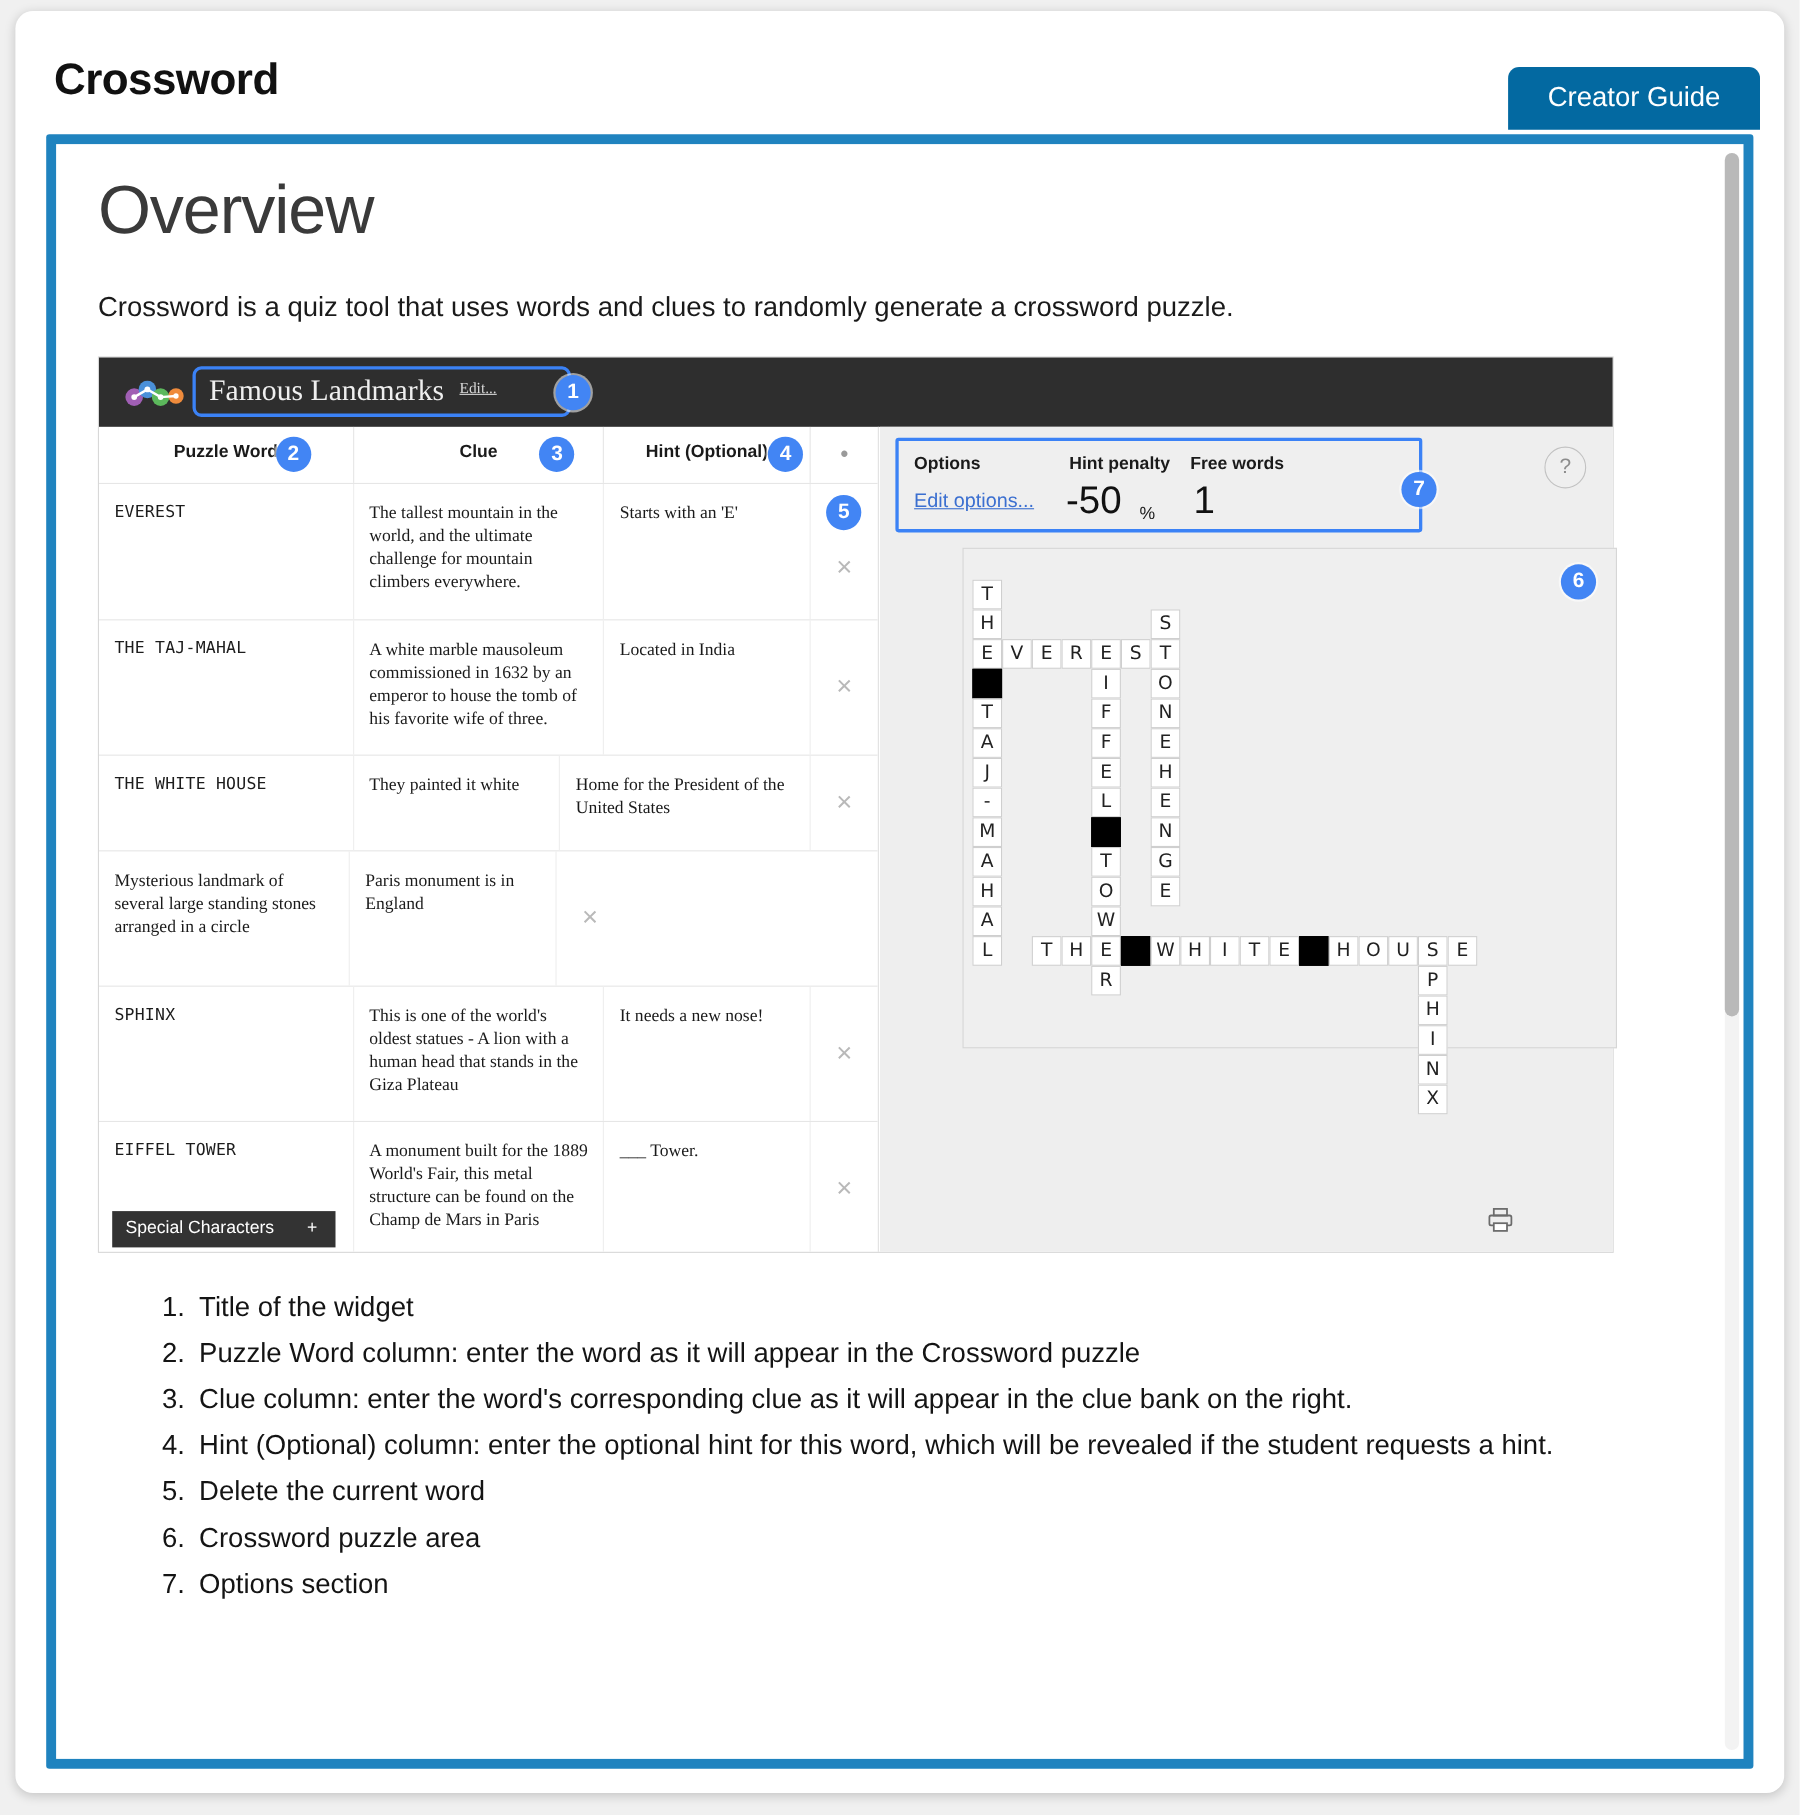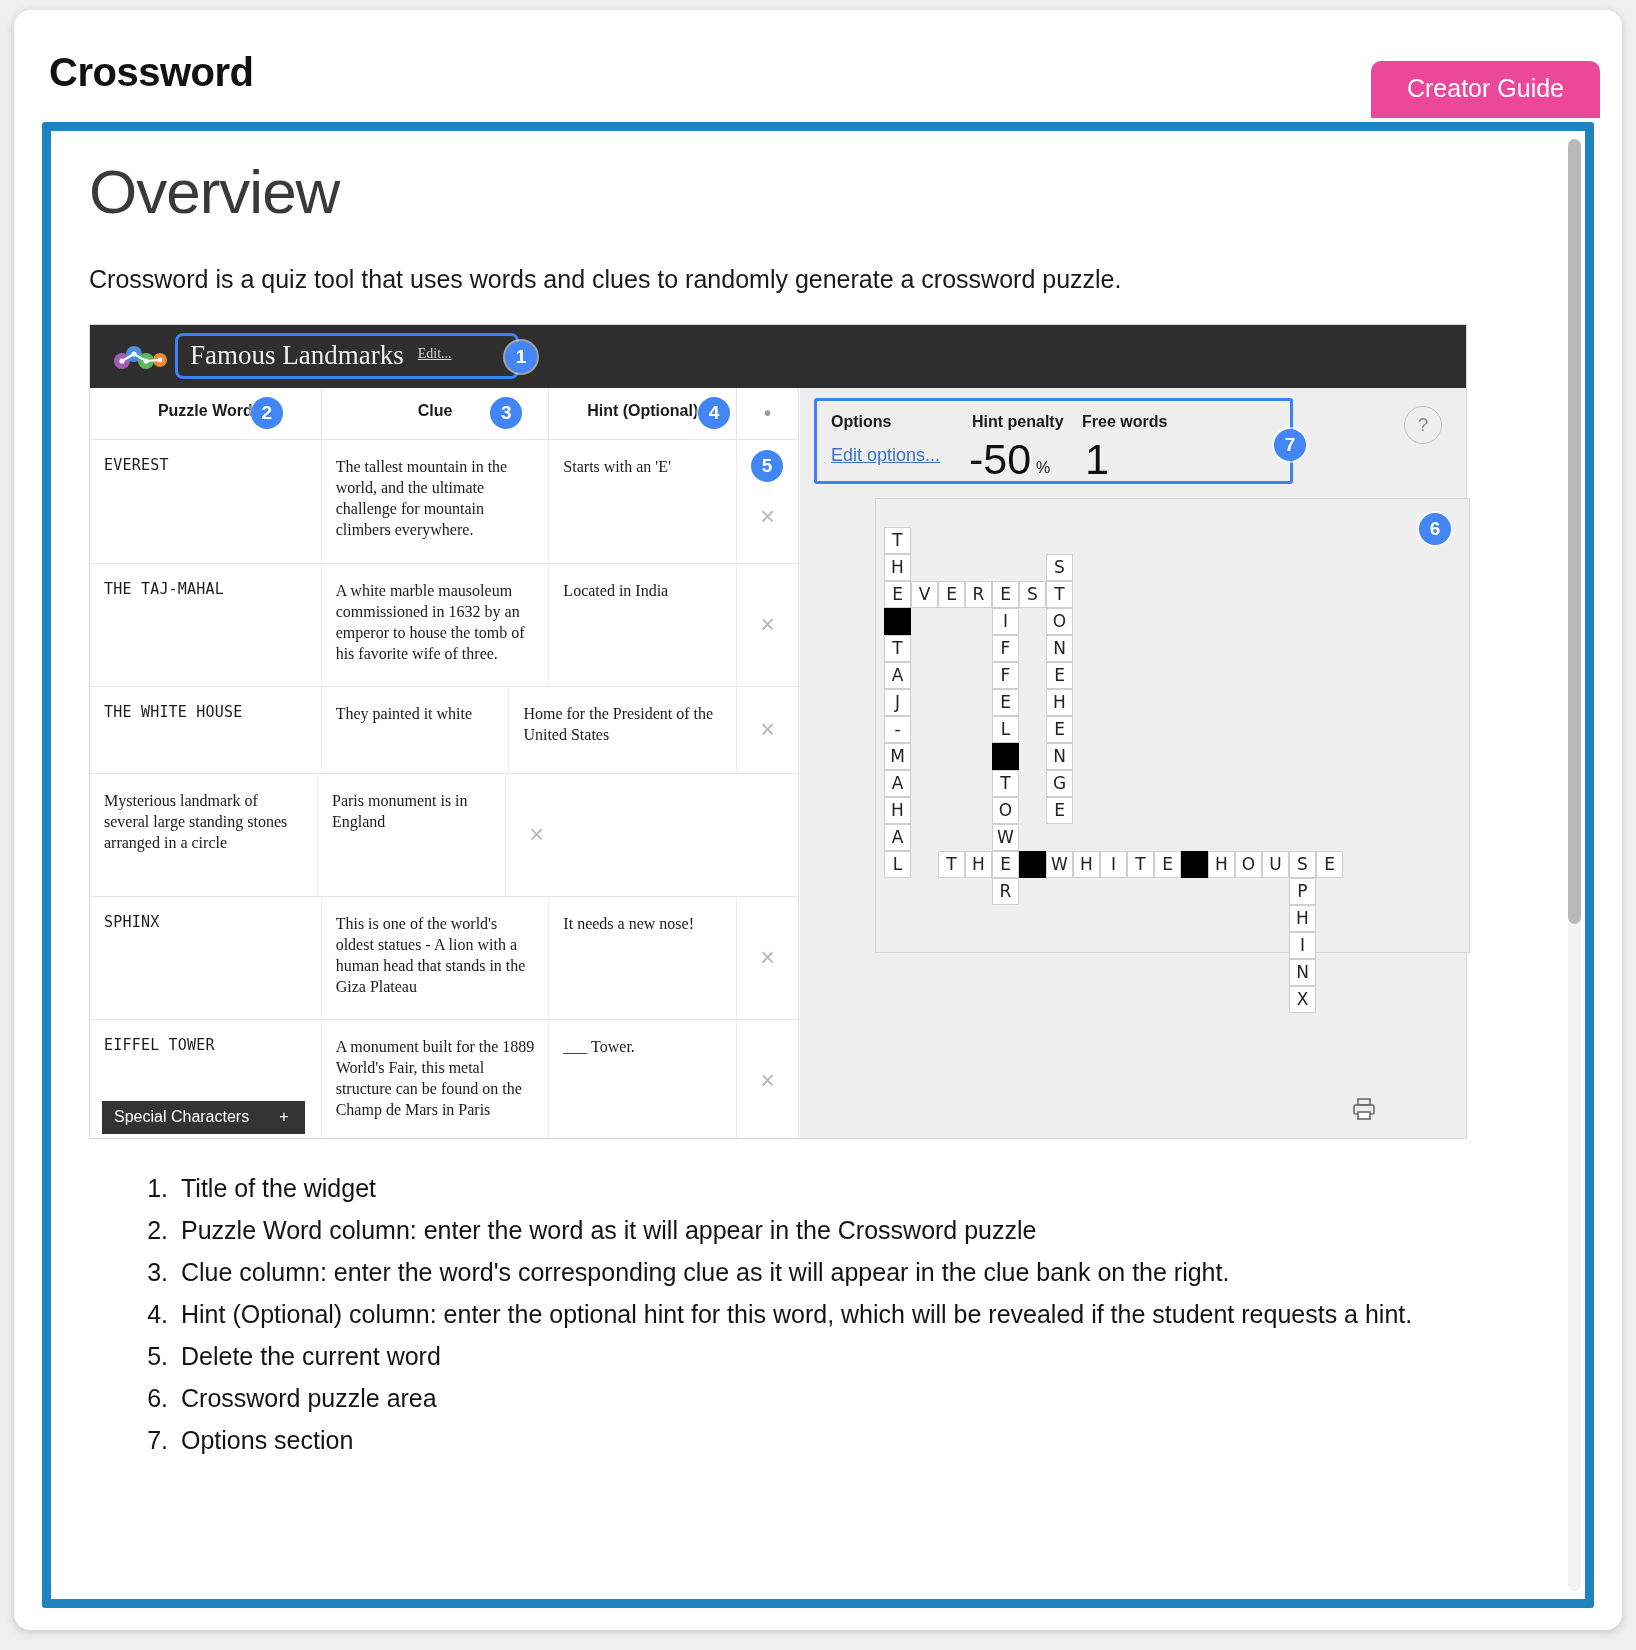--- a/index.html
+++ b/index.html
@@ -20,21 +20,21 @@
   .hdr-title{
     position:absolute; left:35px; top:40px;
     font-size:40px; font-weight:bold; color:#111; letter-spacing:-0.5px;
   }
   .tabs{ position:absolute; right:22px; top:51px; display:flex; align-items:flex-end; }
   .tab{
     font-size:25px; color:#ffffff; padding:14px 36px 17px 36px;
     border-radius:10px 10px 0 0; line-height:1.05; white-space:nowrap;
   }
   .tab.inactive{ background:#0a4f79; margin-right:5px; }
-  .tab.active{ background:#ec4899; }
+  .tab.active{ background:#0369a1; }
 
   
   .frame{
     position:absolute; left:28px; top:112px; right:28px; bottom:22px;
     background:#1f83bf; border-radius:3px; padding:9px;
   }
   .frame-inner{
     width:100%; height:100%; background:#ffffff; position:relative; overflow:hidden;
   }
   .scroll-track{
@@ -108,21 +108,21 @@
 
   
   .rpanel{
     position:absolute; left:710px; top:63px; right:0; bottom:0; background:#eeeeee;
   }
   .optbar{
     position:absolute; left:14px; top:10px; width:479px; height:86px;
     border:3px solid #3b82f6; background:#efefef; border-radius:3px;
   }
   .optbar .lbl{ position:absolute; font-size:16px; color:#1a1a1a; font-weight:600; }
-  .optbar .val{ position:absolute; font-size:43px; color:#111; }
+  .optbar .val{ position:absolute; font-size:35px; color:#111; }
   .optlink{
     position:absolute; left:14px; top:44px; font-size:18px; color:#3b6fd0;
     text-decoration:underline;
   }
   .qmark{
     position:absolute; right:24px; top:18px; width:38px; height:38px; border-radius:50%;
     border:1px solid #c2c2c2; color:#8c8c8c; font-size:19px;
     display:flex; align-items:center; justify-content:center; background:#efefef;
   }
   .puzzle-area{

